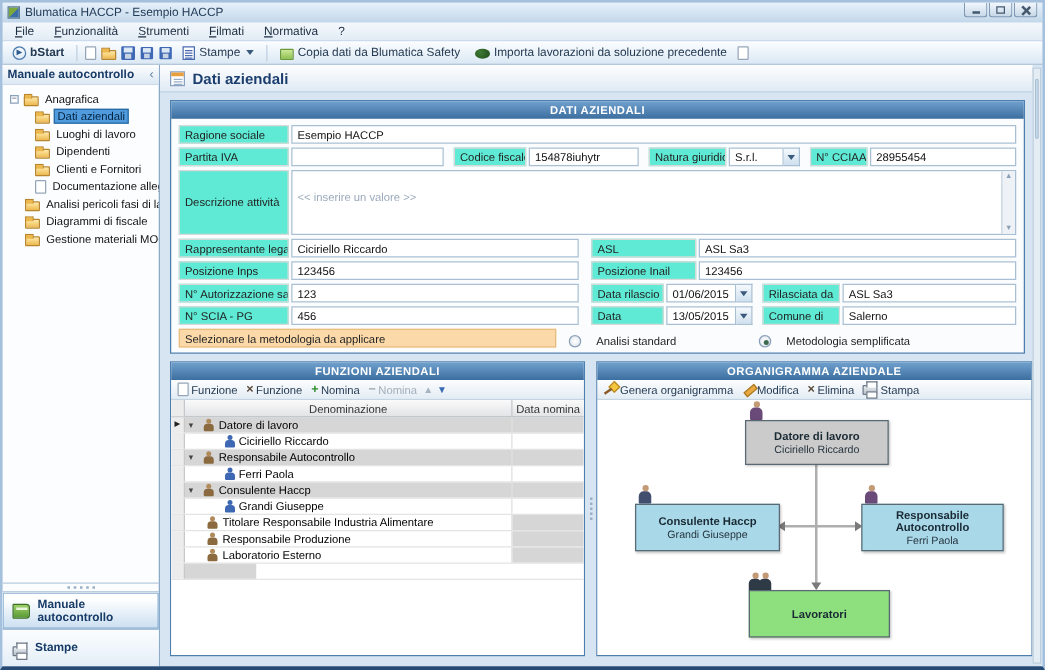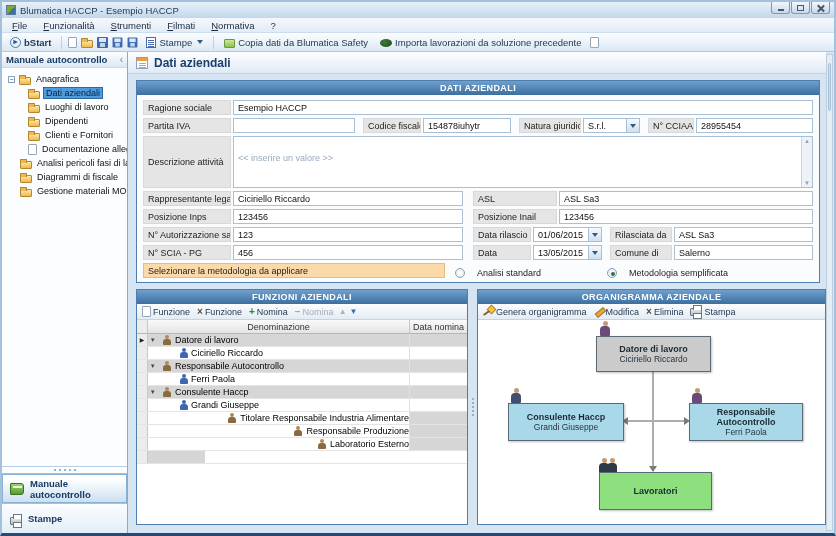--- a/index.html
+++ b/index.html
@@ -109,21 +109,21 @@
   .page-title { font-size:12px; font-weight:bold; color:#1c3e6e; }
 
   .panel { border:1px solid #4d7fae; background:#fbfcfd; }
   .panel-hd { height:14px; background:linear-gradient(#6fa0cd,#3c6e9f); color:#fff; font-size:9px; font-weight:bold;
               display:flex; align-items:center; justify-content:center; letter-spacing:.4px; }
 
   .dati-panel { margin:6px 6px 3px 8px; }
   .dati-body { padding:5px 6px 4px 6px; }
   .frow { display:flex; align-items:stretch; margin-bottom:3px; height:15px; font-size:9px; }
   .frow.tall { height:52px; }
-  .flab { background:#e5e5e5; border:1px solid #d8d8d8; color:#222; padding:0 4px; display:flex; align-items:center;
+  .flab { background:#5eead4; border:1px solid #d8d8d8; color:#222; padding:0 4px; display:flex; align-items:center;
           white-space:nowrap; overflow:hidden; flex:0 0 auto; }
   .fin { background:#fff; border:1px solid #a9c0d4; padding:0 4px; display:flex; align-items:center; white-space:nowrap;
          overflow:hidden; color:#111; }
   .gap2 { width:2px; flex:0 0 auto; } .gap8 { width:8px; flex:0 0 auto; } .gap10 { width:10px; flex:0 0 auto; }
   .w-label { width:88px; } .flex1 { flex:1 1 auto; min-width:0; }
   .ddbtn { width:13px; background:linear-gradient(#f4f9fd,#cfe0ef); border:1px solid #a9c0d4; border-left:none;
            display:flex; align-items:center; justify-content:center; flex:0 0 auto; }
   .ddbtn .dd-arrow { margin:0; }
   .txtarea { position:relative; background:#fff; border:1px solid #a9c0d4; flex:1 1 auto; }
   .placeholder { position:absolute; left:4px; top:16px; color:#9aaabc; font-size:9px; }
@@ -154,21 +154,21 @@
   .ghead .ind { width:11px; border-right:1px solid #c4c8cc; background:#ececec; }
   .ghead .den { flex:1; display:flex; align-items:center; justify-content:center; border-right:1px solid #c4c8cc; }
   .ghead .dat { width:57px; display:flex; align-items:center; justify-content:center; }
   .grow { display:flex; height:13px; border-bottom:1px solid #e4e4e4; }
   .grow .ind { width:11px; background:#ececec; border-right:1px solid #c8c8c8; font-size:6px; line-height:12px; text-align:center; color:#222; flex:0 0 auto; }
   .grow .den { flex:1; display:flex; align-items:center; gap:3px; border-right:1px solid #e0e0e0; min-width:0; padding-left:3px; }
   .grow .dat { width:57px; flex:0 0 auto; }
   .grow.g .den, .grow.g .dat { background:#d6d6d6; }
   .grow.r .dat { background:#d6d6d6; }
   .grow .den .chev { font-size:7px; color:#444; width:8px; }
-  .grow.r .den { padding-left:30px;justify-content:flex-end; }
+  .grow.r .den { padding-left:17px; }
   .grow.p .den { padding-left:31px; }
   .rl { overflow:hidden; white-space:nowrap; }
 
   
   .org-canvas { flex:1; position:relative; background:#fff; overflow:hidden; }
   .org-node { position:absolute; border:1px solid #5a6a74; display:flex; flex-direction:column; align-items:center;
               justify-content:center; text-align:center; box-shadow:1px 1px 2px rgba(0,0,0,.25); }
   .org-node .nt { font-size:9px; font-weight:bold; color:#1a2a34; }
   .org-node .ns { font-size:8.5px; color:#26343e; }
   .oline { position:absolute; background:#aeaeae; }

